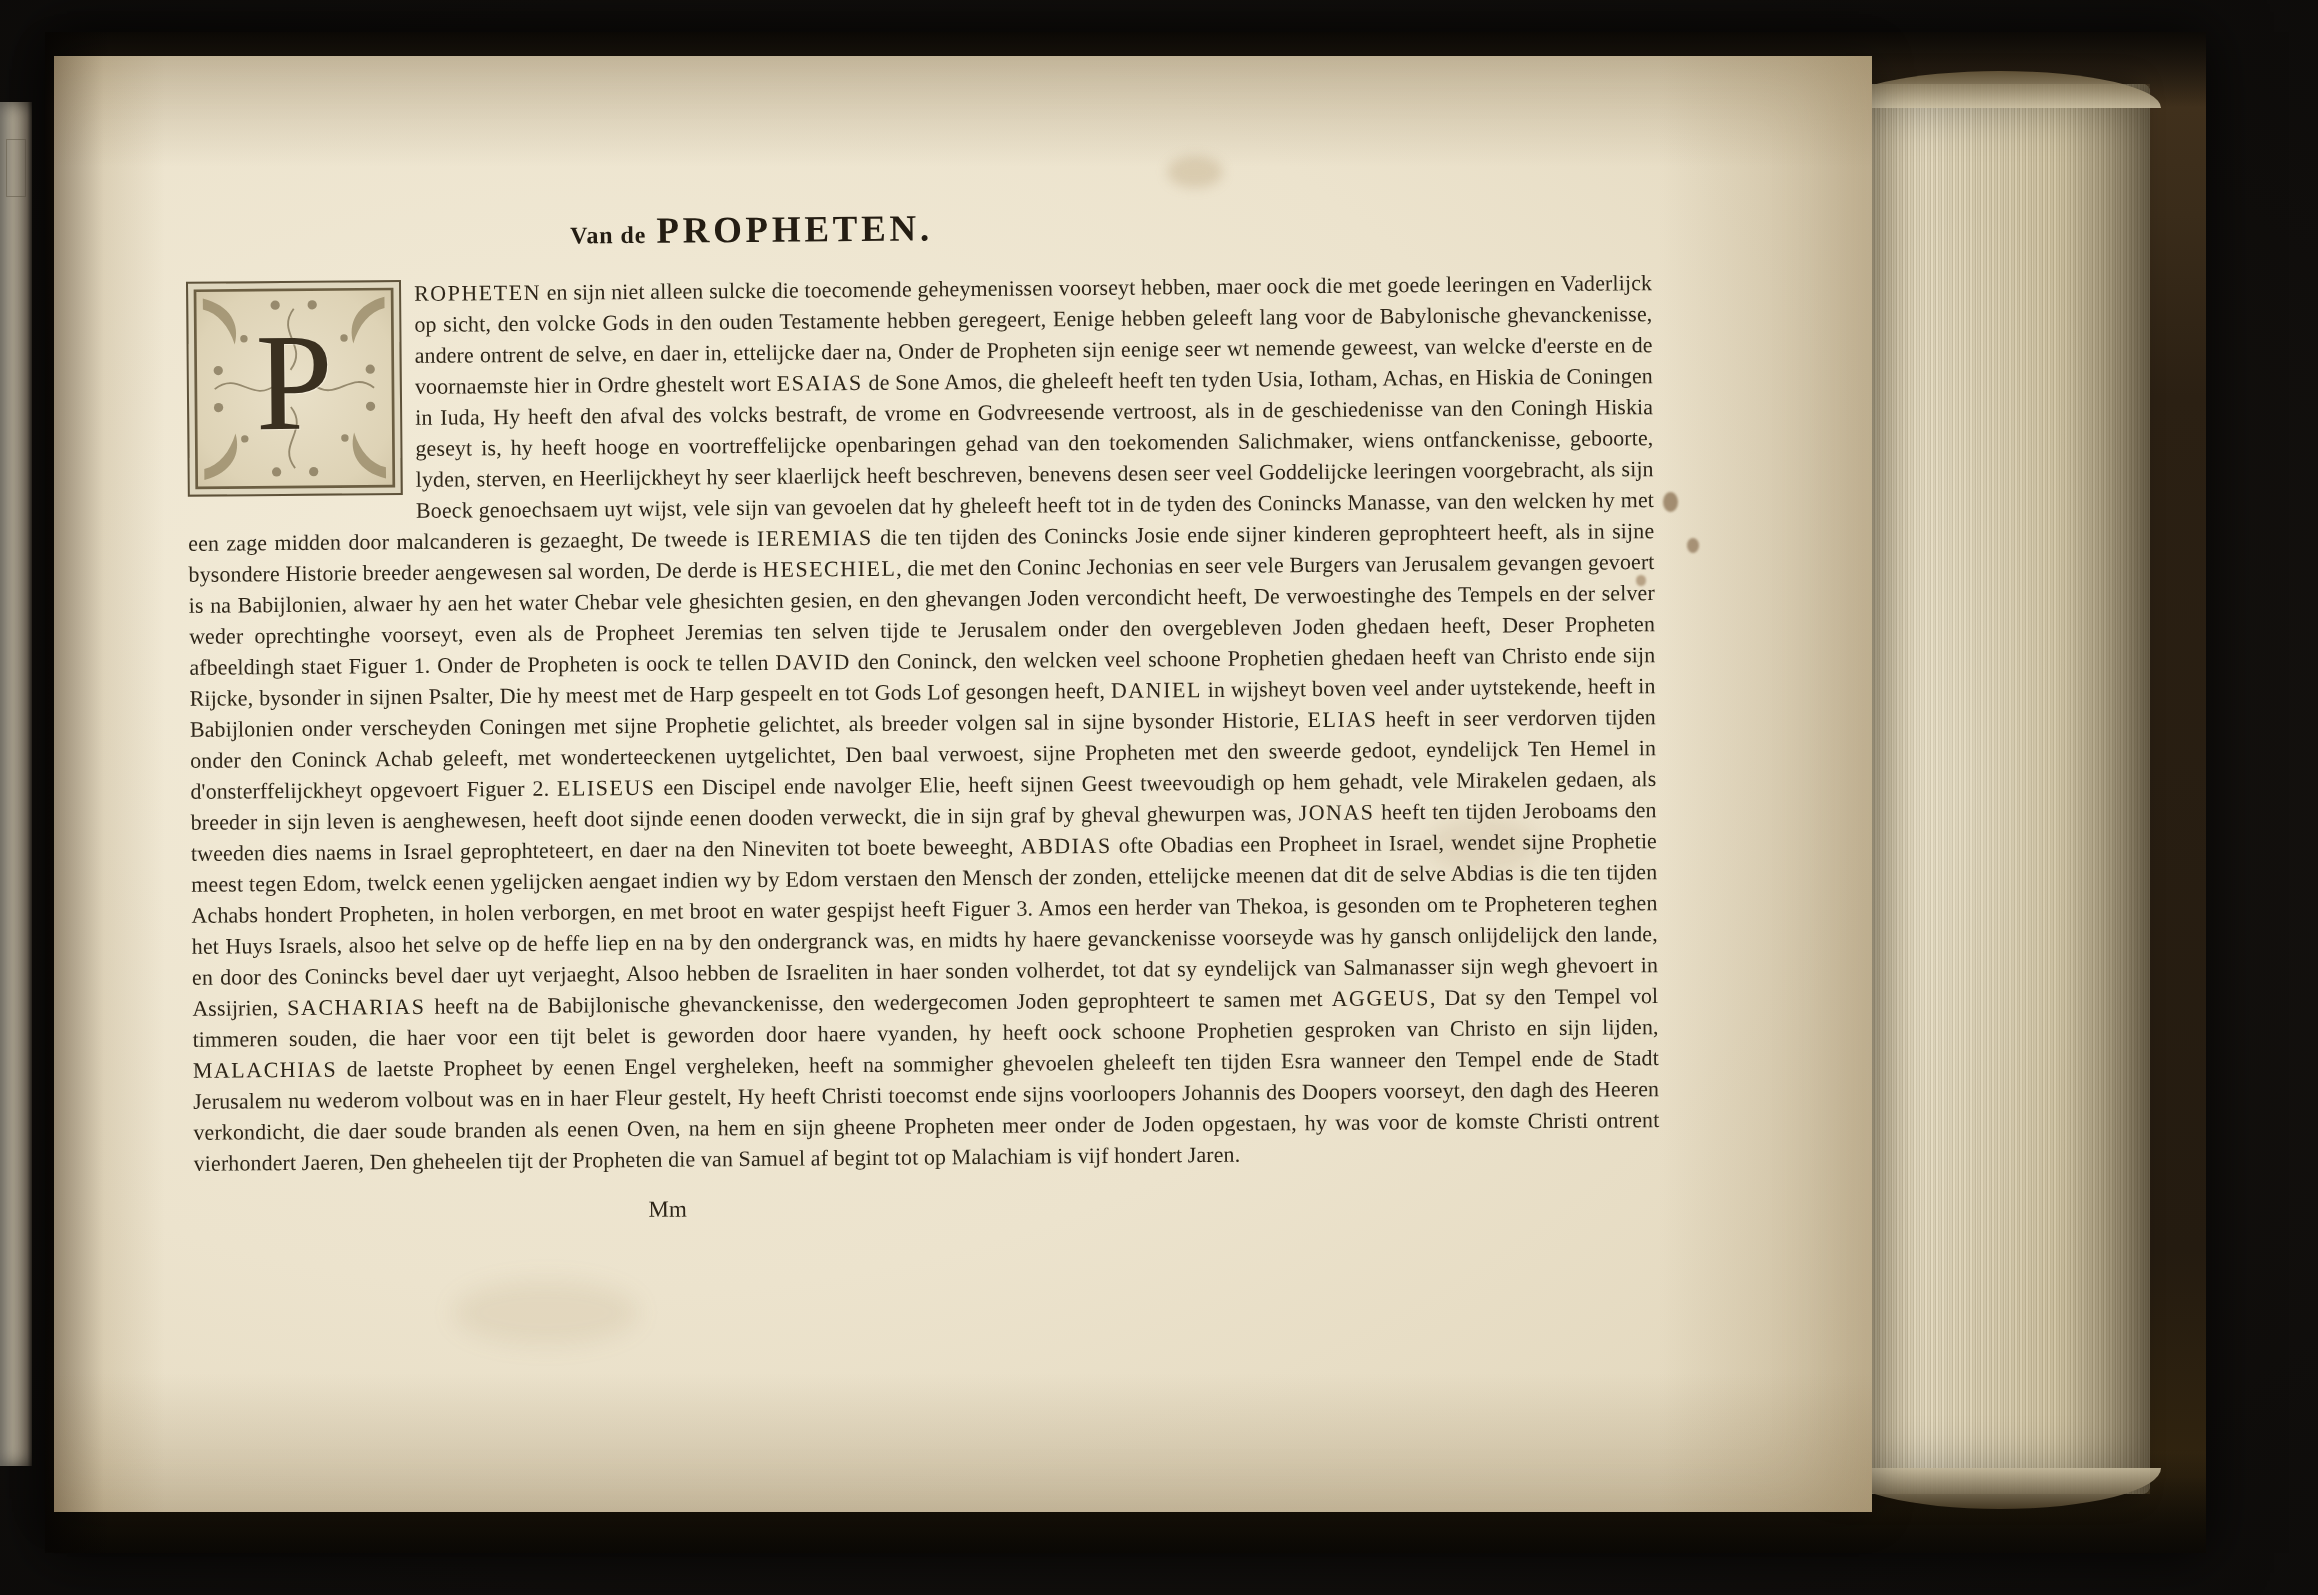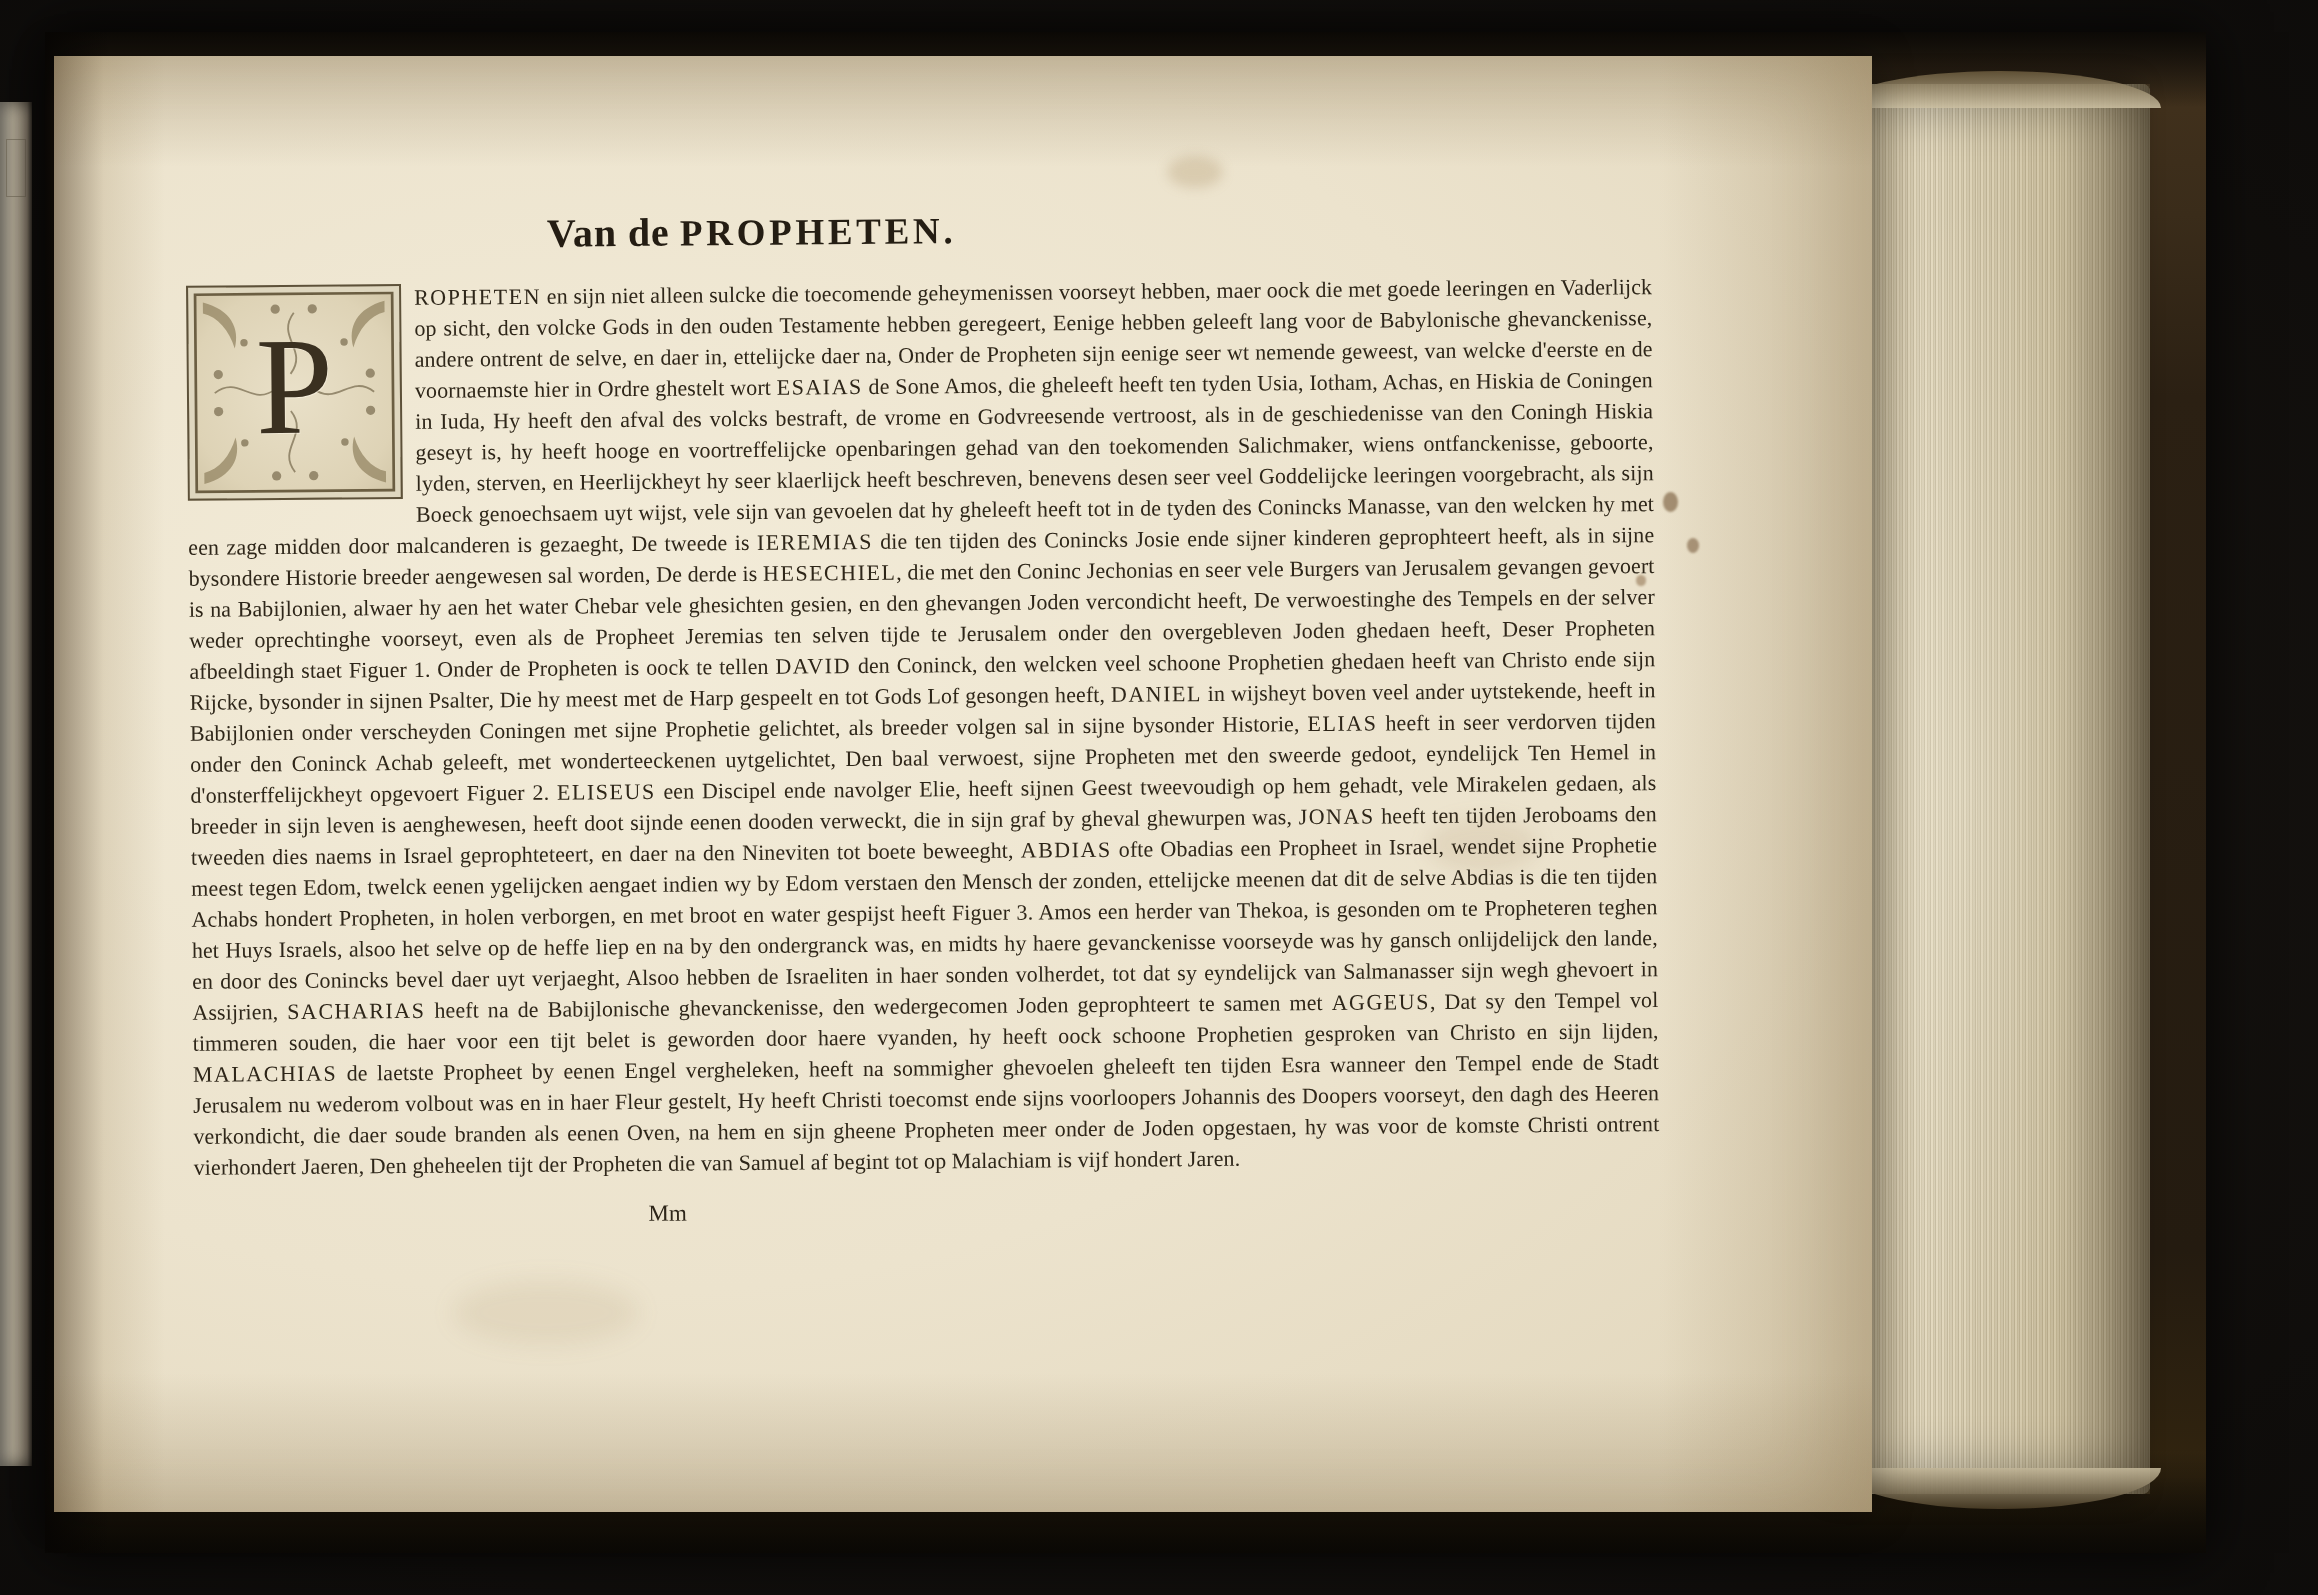--- a/index.html
+++ b/index.html
@@ -183,21 +183,21 @@
   #page-heading {
     font-size: 37px;
     letter-spacing: 0.9px;
     text-align: center;
     margin: 0 0 24px 0;
     padding-right: 334px;
     color: #241d13;
     font-family: "Liberation Serif", serif;
   }
   #page-heading .small {
-    font-size: 40px;
+    font-size: 24px;
   }
   #page-heading .caps {
     letter-spacing: 3.7px;
   }
 
   
   #initial-block {
     float: left;
     width: 215px;
     height: 215px;

